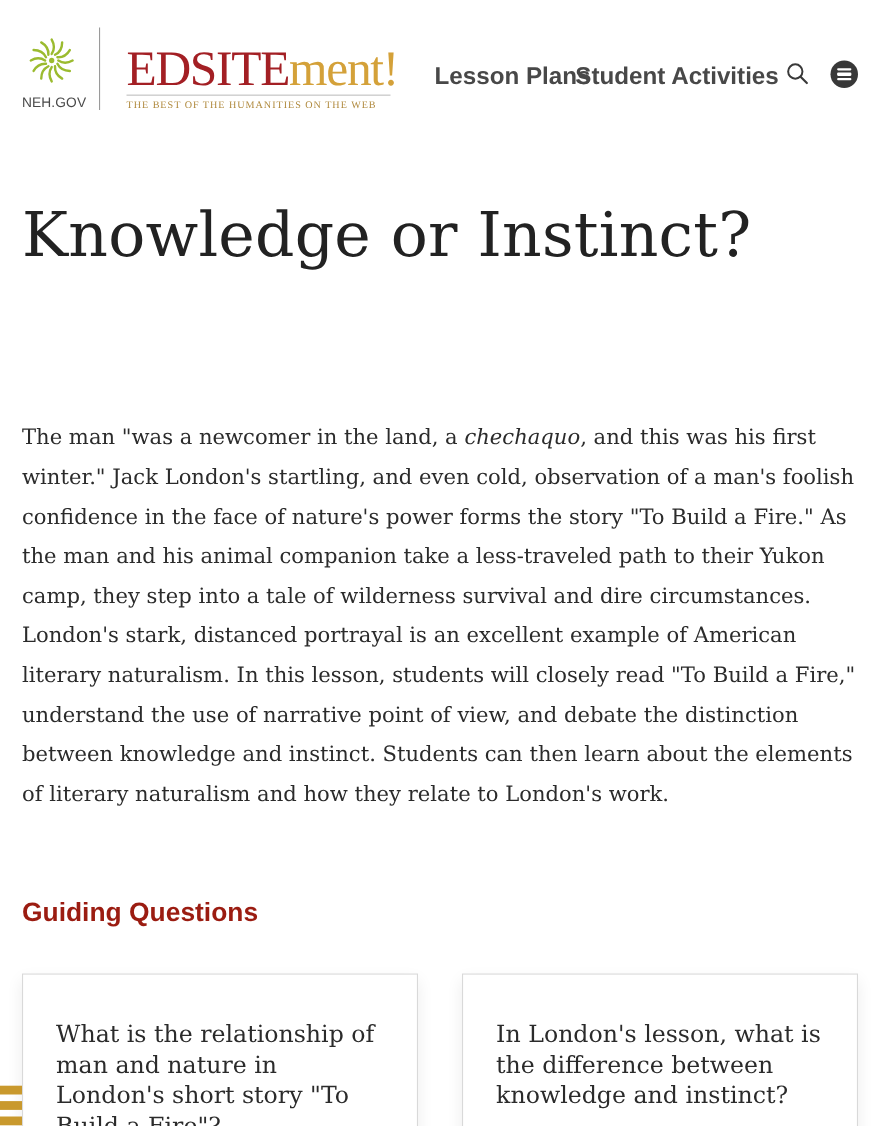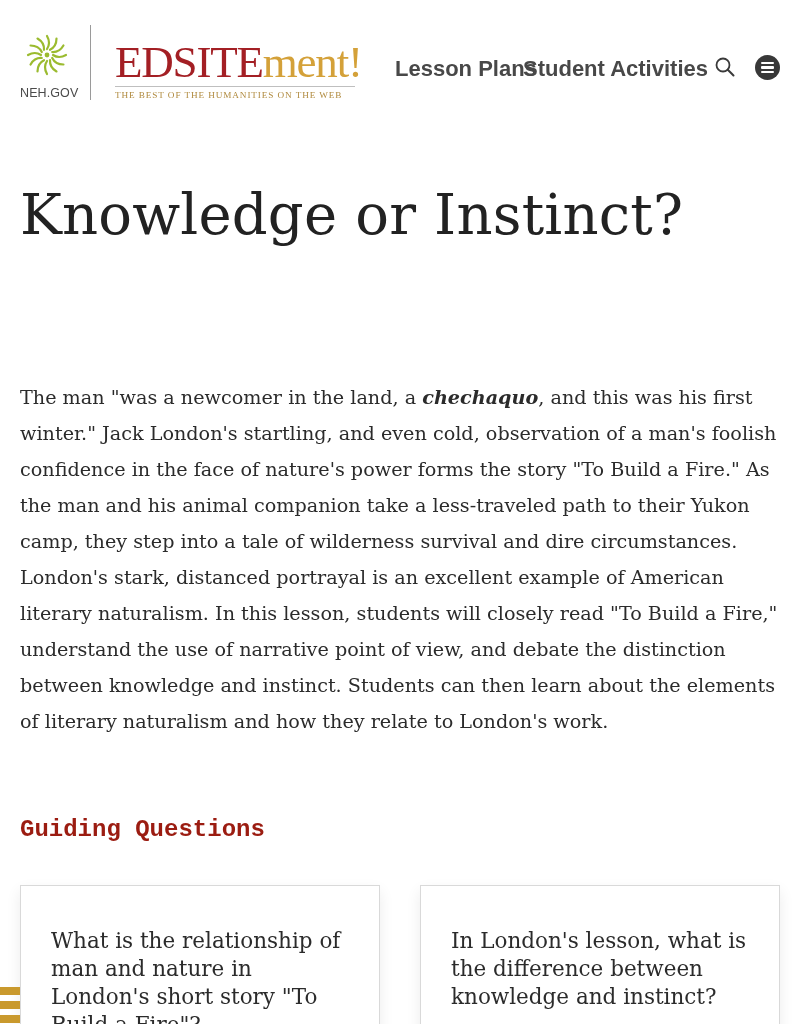--- a/index.html
+++ b/index.html
@@ -130,27 +130,27 @@
     
     .intro {
       position: absolute;
       left: 20px; top: 380px;
       width: 765px;
       font-family: "DejaVu Serif", serif;
       font-size: 19.2px;
       line-height: 36px;
       color: #2b2b2b;
     }
-    .intro em { font-style: italic; font-weight: bold; }
+    .intro em { font-style: italic; }
 
     
     .section-heading {
       position: absolute;
       left: 20px; top: 813px;
-      font-family: Liberation Mono, monospace;
+      font-family: Liberation Sans, sans-serif;
       font-weight: bold;
       font-size: 24px;
       line-height: 34px;
       color: #9b1c11;
     }
 
     .card {
       position: absolute;
       top: 885px;
       width: 360px;

